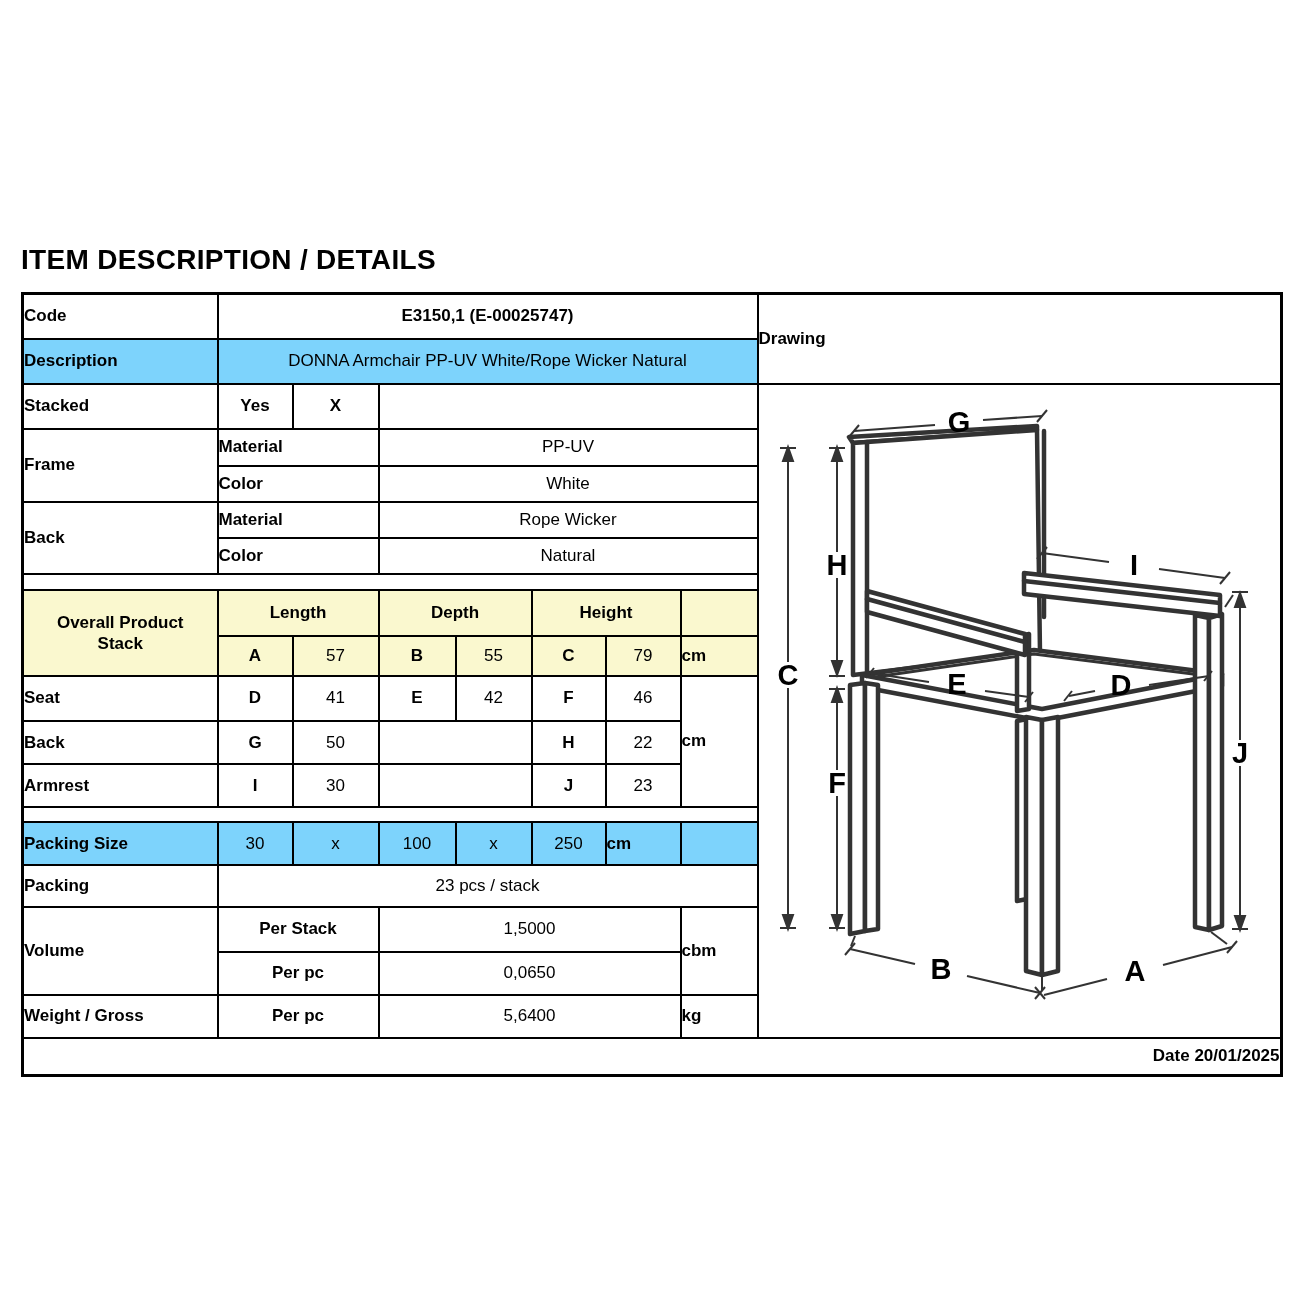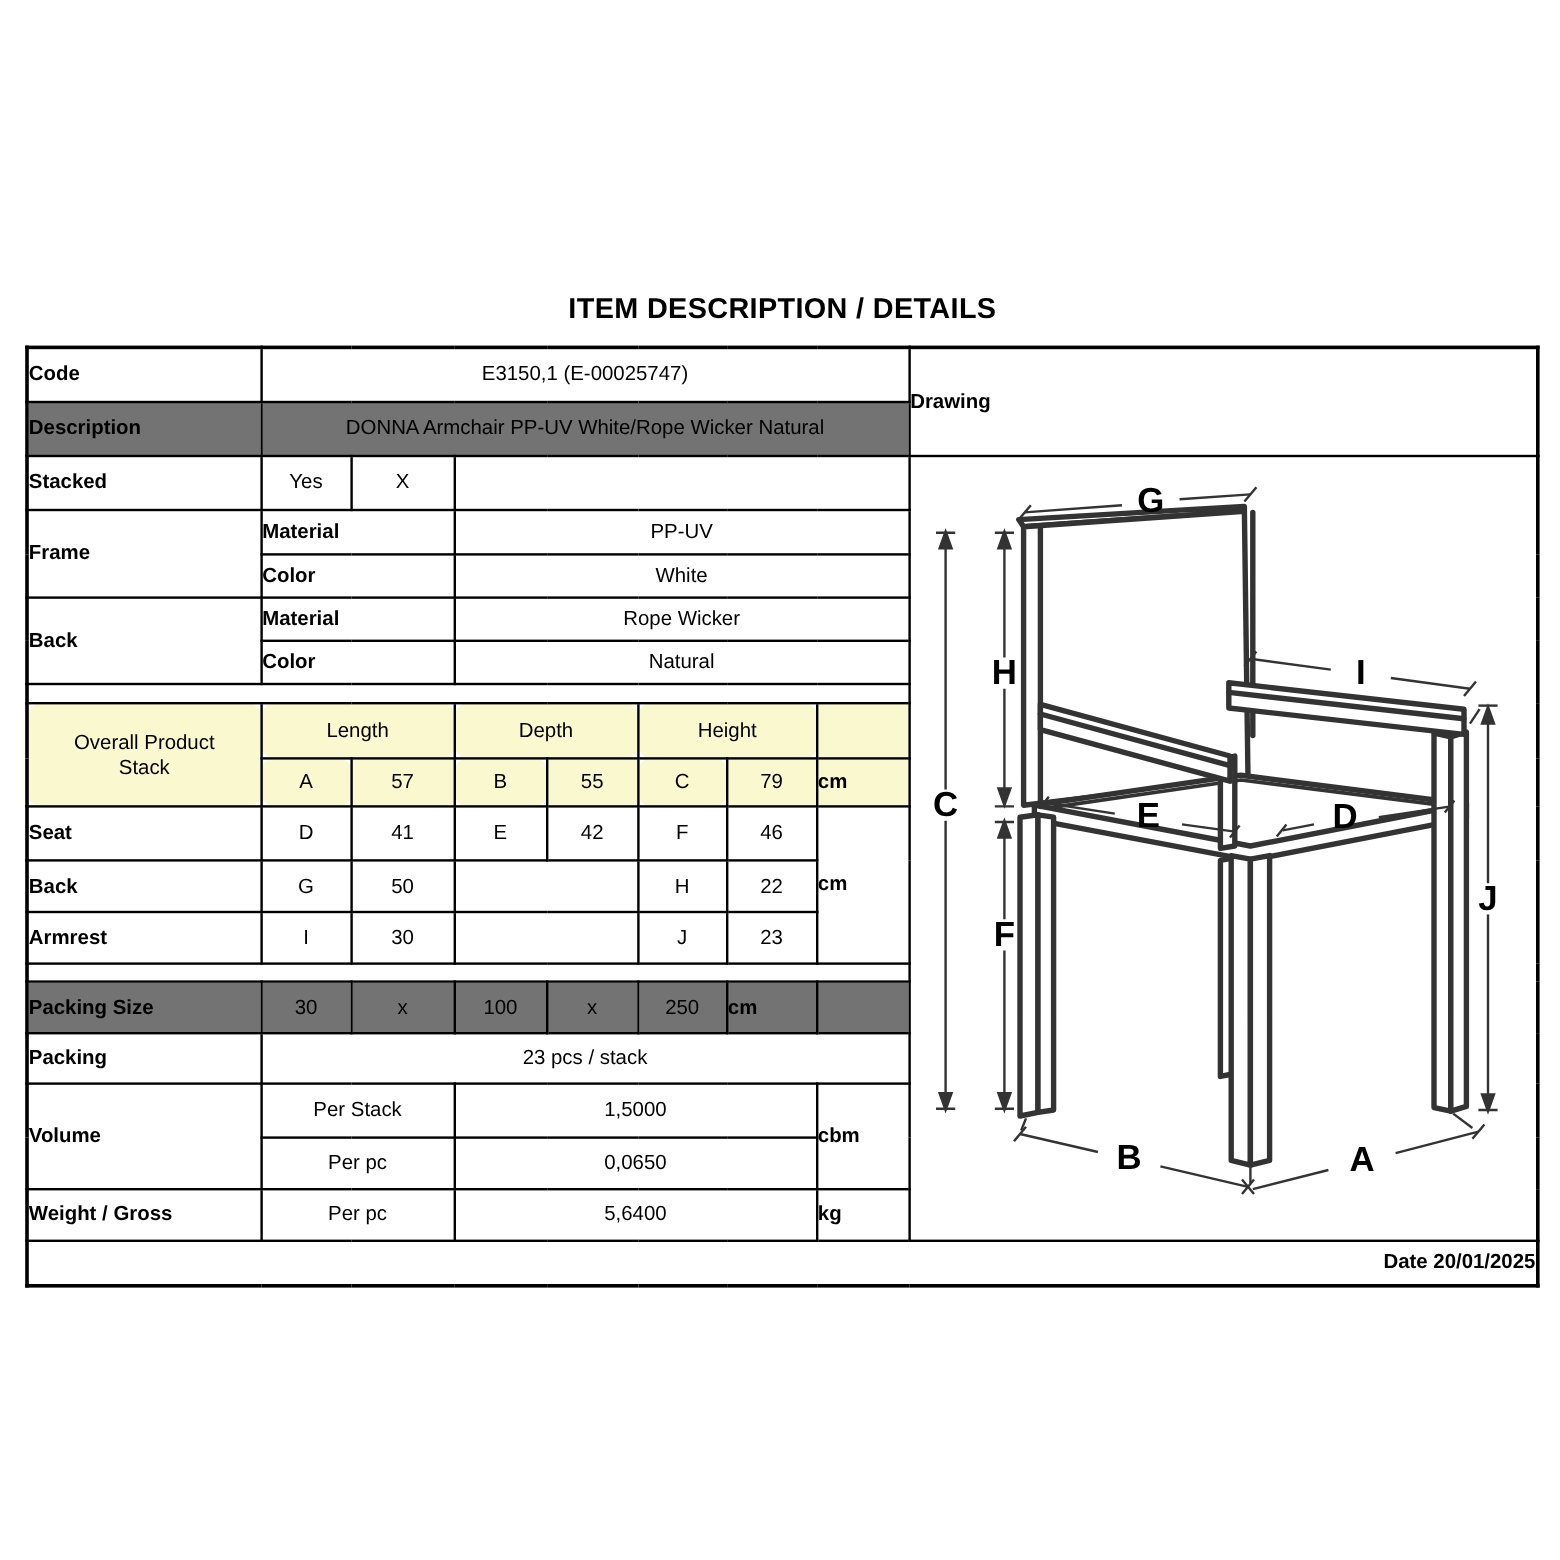--- a/index.html
+++ b/index.html
@@ -1,26 +1,26 @@
 <!DOCTYPE html>
 <html><head>
 <meta charset="utf-8">
 <style>
   html,body{margin:0;padding:0;background:#fff;}
   body{width:1300px;height:1300px;font-family:"Liberation Sans", sans-serif;color:#000;}
   .page{padding-top:244px;}
-  .title{width:1262px;margin:0 0 0 21px;text-align:center;font-weight:bold;font-size:24px;letter-spacing:.3px;}
+  .title{width:1262px;margin:0 0 0 21px;text-align:left;font-weight:bold;font-size:28px;letter-spacing:.3px;}
   table.spec{border-collapse:collapse;table-layout:fixed;margin:16px 0 0 21px;border:3px solid #000;padding-left:28px;}
   table.spec td{border:2px solid #000;font-size:17px;padding:0;overflow:hidden;vertical-align:middle;}
   td.lbl{font-weight:bold;text-align:left;padding-left:6px;}
   td.ctr{text-align:center;}
-  td.b{font-weight:normal;border-radius:11px;}
+  td.b{font-weight:bold;}
   td.unit{font-weight:bold;text-align:left;padding-left:5px;}
   td.yellow{background:#FAF8CF;}
-  td.gray{background:#737373;}
+  td.gray{background:#7dd3fc;}
   td.nv{border-left:none;border-right:none;}
   td.drawhdr{text-align:left;font-weight:bold;font-size:19px;vertical-align:middle;}
   td.drawcell{vertical-align:top;padding:0;}
   td.datecell{text-align:right;font-weight:bold;font-size:17px;}
   .two-line span{display:block;line-height:1.25;}
   svg text{font-family:"Liberation Sans", sans-serif;font-weight:bold;font-size:29px;fill:#000;}
 </style>
 </head>
 <body>
 

